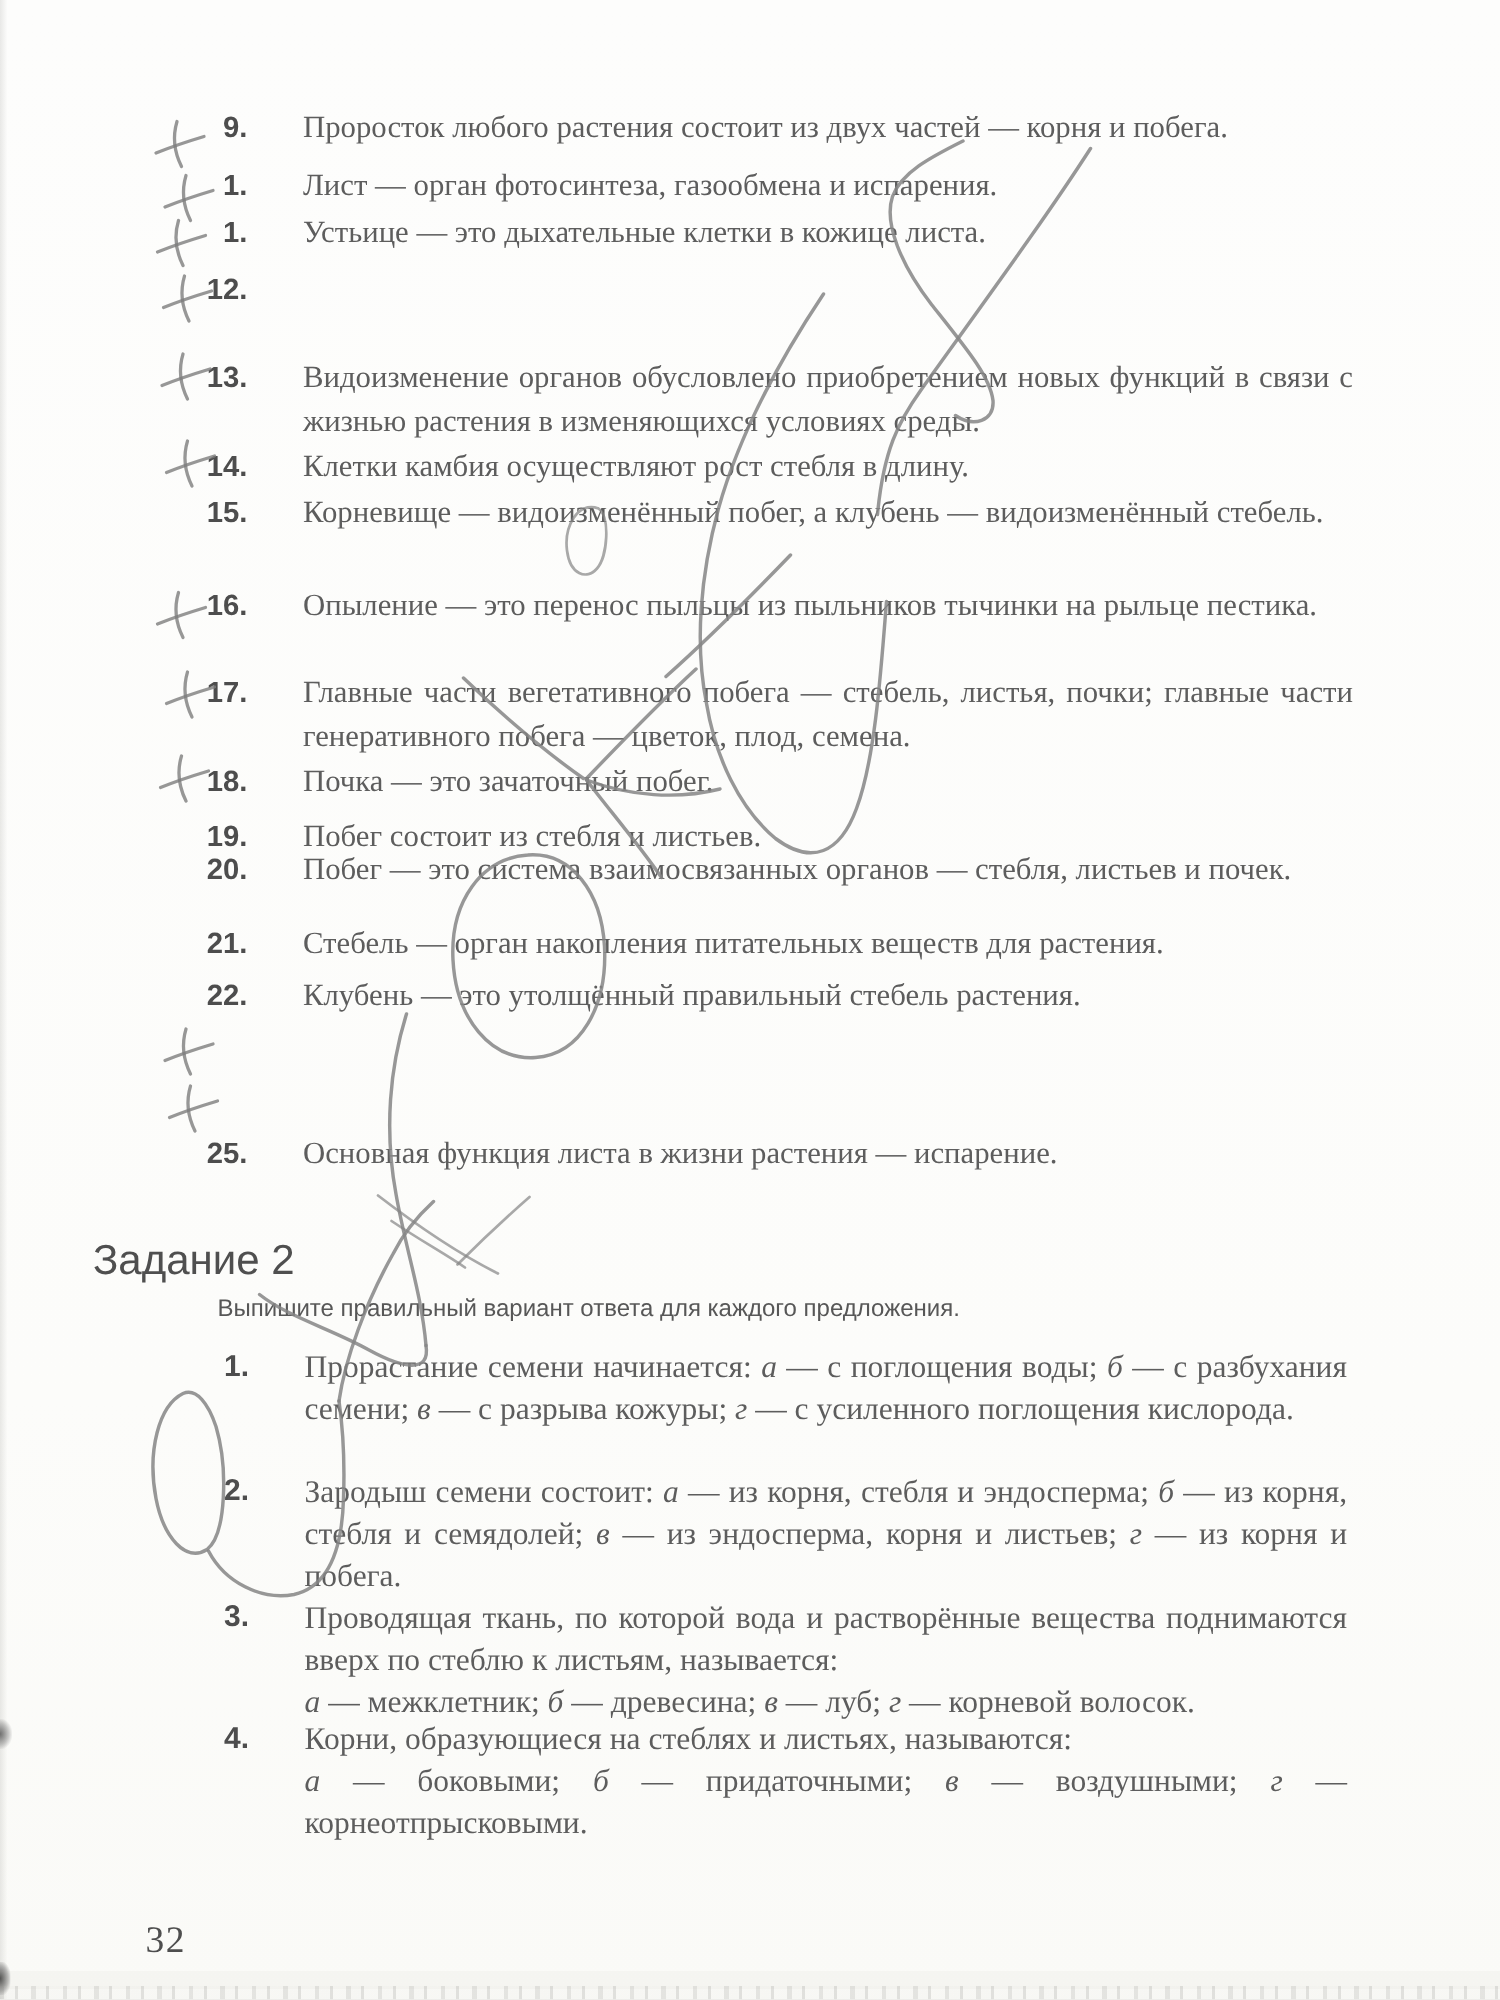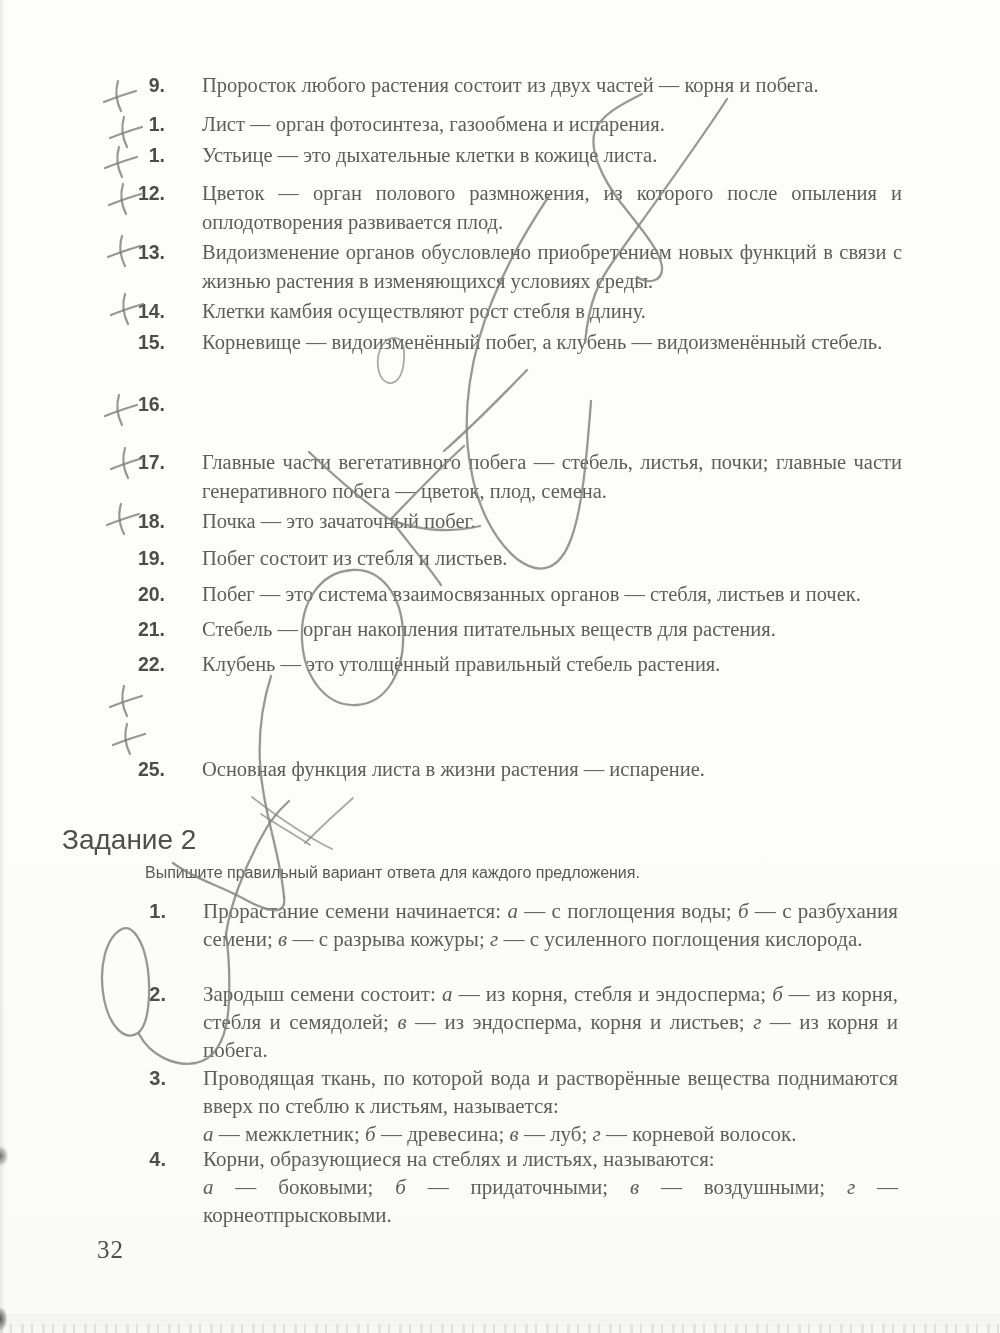--- a/index.html
+++ b/index.html
@@ -24,39 +24,39 @@
     background:radial-gradient(ellipse at left center, rgba(60,60,60,0.9) 0%, rgba(110,110,110,0.45) 55%, transparent 78%); }
 
   .stmt { position:absolute; left:90px; display:flex; color:#5d5d5d;
     font-size:20.5px; line-height:29px; }
   .stmt .num { flex:none; width:88px; box-sizing:border-box; padding-right:13px;
     text-align:right; font-family:"Liberation Sans", sans-serif; font-weight:bold;
     font-size:19.5px; color:#4d4d4d; }
   .stmt .txt { width:700px; text-align:justify;margin-left:24px; }
   .s9{top:71px}.s10{top:110px}.s11{top:141px}.s12{top:179px}.s13{top:238px}
   .s14{top:297px}.s15{top:328px}.s16{top:390px}.s17{top:448px}.s18{top:507px}
-  .s19{top:544px}.s20{top:580px}.s21{top:615px}.s22{top:650px}.s23{top:686px}
+  .s19{top:544px}.s20{top:566px}.s21{top:615px}.s22{top:650px}.s23{top:686px}
   .s24{top:723px}.s25{top:755px}
 
   .task-heading { position:absolute; left:62px; top:824px;
     font-family:"Liberation Sans", sans-serif; font-weight:normal; font-size:28px;
     color:#4f4f4f; }
   .intro { position:absolute; left:145px; top:864px;
     font-family:"Liberation Sans", sans-serif; font-size:16px; color:#575757; }
 
   .q { position:absolute; left:90px; display:flex; color:#5d5d5d;
     font-size:21px; line-height:28px; }
   .q .num { flex:none; width:85px; box-sizing:border-box; padding-right:9px;
     text-align:right; font-family:"Liberation Sans", sans-serif; font-weight:bold;
     font-size:20px; color:#4d4d4d; }
   .q .txt { width:695px; text-align:justify; white-space:pre-line;margin-left:28px; }
   .q .txt i { font-family:"Liberation Serif", serif; }
   .q1{top:897px}.q2{top:980px}.q3{top:1064px}.q4{top:1145px}
 
-  .page-num { position:absolute; left:97px; top:1236px; font-size:25px;
+  .page-num { position:absolute; left:97px; top:1280px; font-size:25px;
     color:#4e4e4e; letter-spacing:1px; }
 
   .pencil { position:absolute; left:0; top:0; pointer-events:none; }
   .pencil path { fill:none; stroke:#858585; stroke-width:2.3; stroke-linecap:round;
     opacity:.85; }
   .pencil path.mk { stroke:#7d7d7d; stroke-width:2.2; opacity:.8; }
   .pencil path.thin { stroke-width:1.8; opacity:.7; }
 </style>
 </head>
 <body>
@@ -71,36 +71,36 @@
   <div class="stmt s10">
     <span class="num">1.</span>
     <div class="txt">Лист — орган фотосинтеза, газообмена и испарения.</div>
   </div>
   <div class="stmt s11">
     <span class="num">1.</span>
     <div class="txt">Устьице — это дыхательные клетки в кожице листа.</div>
   </div>
   <div class="stmt s12">
     <span class="num">12.</span>
-    <div class="txt">Цветок — орган полового размножения, из которого после опыления и оплодотворения развивается плод.</div>
   </div>
   <div class="stmt s13">
     <span class="num">13.</span>
     <div class="txt">Видоизменение органов обусловлено приобретением новых функций в связи с жизнью растения в изменяющихся условиях среды.</div>
   </div>
   <div class="stmt s14">
     <span class="num">14.</span>
     <div class="txt">Клетки камбия осуществляют рост стебля в длину.</div>
   </div>
   <div class="stmt s15">
     <span class="num">15.</span>
     <div class="txt">Корневище — видоизменённый побег, а клубень — видоизменённый стебель.</div>
   </div>
   <div class="stmt s16">
     <span class="num">16.</span>
+    <div class="txt">Опыление — это перенос пыльцы из пыльников тычинки на рыльце пестика.</div>
   </div>
   <div class="stmt s17">
     <span class="num">17.</span>
     <div class="txt">Главные части вегетативного побега — стебель, листья, почки; главные части генеративного побега — цветок, плод, семена.</div>
   </div>
   <div class="stmt s18">
     <span class="num">18.</span>
     <div class="txt">Почка — это зачаточный побег.</div>
   </div>
   <div class="stmt s19">

